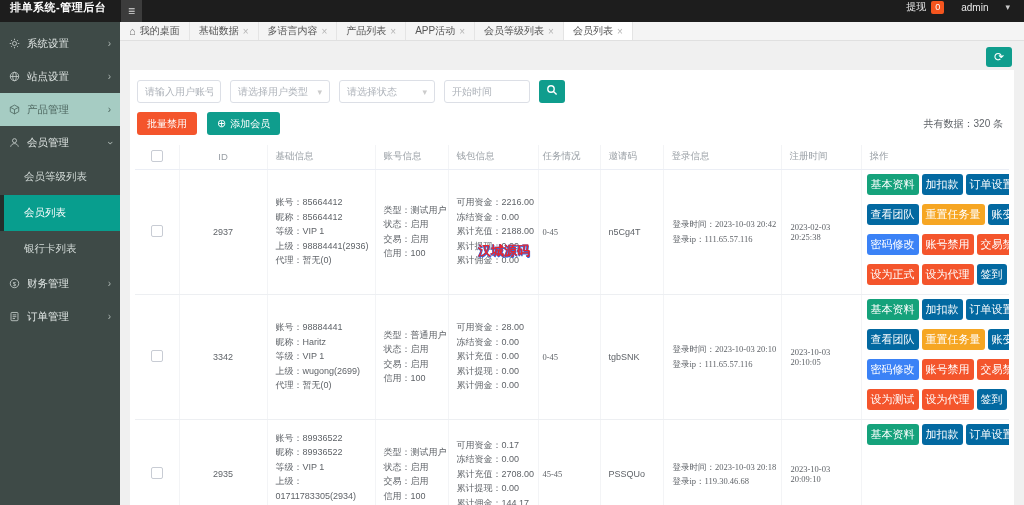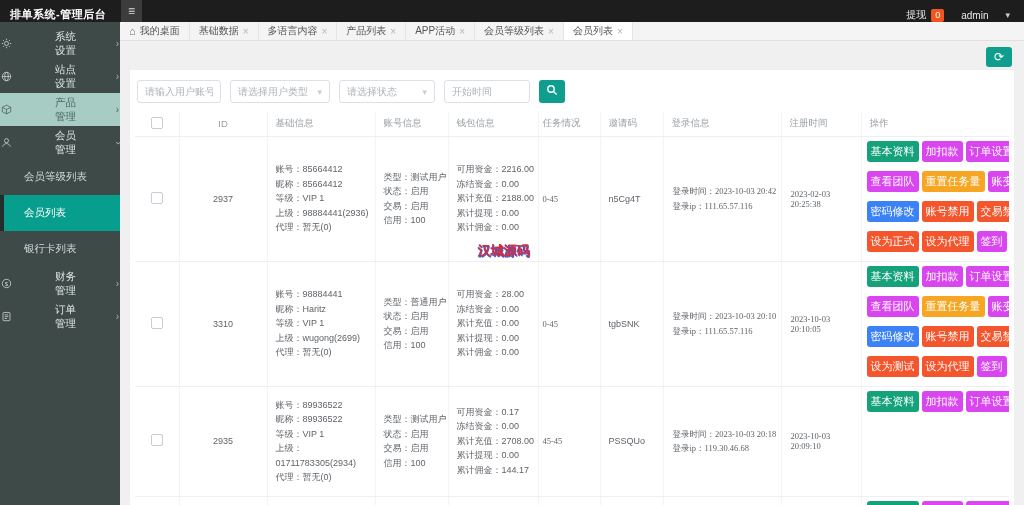--- a/index.html
+++ b/index.html
@@ -1,33 +1,33 @@
 <!DOCTYPE html>
 <html><head>
 <meta charset="utf-8">
 <style>
   * { margin:0; padding:0; box-sizing:border-box; }
   body { font-family:"Liberation Sans","DejaVu Sans",sans-serif; }
   .page { width:1024px; height:505px; position:relative; overflow:hidden; background:#f0f0f0; }
 
   
-  .topbar { height:22px; background:#1d1d1d; display:flex; align-items:flex-end; position:relative; }
+  .topbar { height:22px; background:#1d1d1d; display:flex; align-items:flex-start; position:relative; }
   .tb-title { color:#fff; font-weight:bold; font-size:11px; padding-left:10px; letter-spacing:.5px; }
   .hamb { position:absolute; left:121px; top:0; width:21px; height:22px; background:#3c3c3c; color:#ddd;
           display:flex; align-items:center; justify-content:center; font-size:12px; cursor:pointer; }
   .tb-right { margin-left:auto; display:flex; align-items:center; gap:5px; padding-right:14px; color:#e8e8e8; font-size:10px; }
   .badge { background:#f4551e; color:#fff; min-width:13px; height:13px; border-radius:2px; display:flex;
            align-items:center; justify-content:center; font-size:9px; padding:0 2px; }
   .admin { margin-left:12px; display:flex; align-items:center; gap:17px; cursor:pointer; }
   .caret { font-size:9px; color:#ccc; }
 
   
   .bodyrow { display:flex; height:483px; }
   .sidebar { width:120px; background:#3e4a47; flex-shrink:0; padding-top:5px; }
-  .side-item { height:33px; display:flex; align-items:center; color:#dfe5e3; font-size:10.5px; padding:0 1px; cursor:pointer;gap:36px; }
+  .side-item { height:33px; display:flex; align-items:center; color:#dfe5e3; font-size:10.5px; padding:0 9px; cursor:pointer; }
   .sicon { width:12px; height:12px; margin-right:6px; color:#c9d1ce; flex-shrink:0; }
   .sicon svg { display:block; }
   .slabel { flex:1; }
   .chev { color:#a9b3af; font-size:10px; line-height:1; }
   .chev.down { transform:rotate(90deg); }
   .side-item.hl { background:#a6ccc3; color:#4e6760; }
   .side-item.hl .sicon, .side-item.hl .chev { color:#4e6760; }
   .sub-item { height:36px; display:flex; align-items:center; color:#d2dad7; font-size:10.5px; padding-left:24px; cursor:pointer; }
   .sub-item.active { background:#089e8e; color:#fff; border-left:4px solid #232e2b; padding-left:20px; }
 
@@ -74,21 +74,21 @@
   td { border-bottom:1px solid #edeff2; border-right:1px solid #f3f4f6; vertical-align:middle; height:110px;
        overflow:hidden; font-size:9px; color:#5f6368; padding-left:8px; }
   th.c-check, td.c-check { text-align:center; padding-left:0; }
   td.c-id { text-align:center; padding-left:0; }
   .multiline { white-space:pre-line; line-height:14.5px; display:block; }
   td.c-small, th.c-small { font-size:8.5px; padding-left:4px;font-family:Liberation Serif, serif; }
   td.c-ops { vertical-align:top; padding:4px 1px 0 5px; }
   .opline { display:flex; gap:3px; margin-bottom:9px; }
   .op { height:21px; border:none; border-radius:3px; color:#fff; font-size:11px; padding:0 4px; cursor:pointer; white-space:nowrap; }
   .op.g { background:#15a27b; }
-  .op.b { background:#d946ef; }
+  .op.b { background:#0369a1; }
   .op.o { background:#f6a623; }
   .op.y { background:#3b82f6; }
   .op.r { background:#f4552c; }
   .cb { width:12px; height:12px; border:1px solid #c8ccd4; border-radius:2px; background:#fff; display:inline-block; cursor:pointer; }
 
   .watermark { position:absolute; left:478px; top:242px; font-size:13px; font-weight:bold; color:#e8262d;
                text-shadow:.5px .5px 0 #2a6ae9, -.5px -.5px 0 #2a6ae9; pointer-events:none; }
 </style>
 </head>
 <body>
@@ -226,20 +226,28 @@
             </div>
             <input class="inp time" placeholder="开始时间" style="">
             <button class="search-btn">
               <span><svg viewBox="0 0 12 12" width="12" height="12">
                     <circle cx="5" cy="5" r="3.2" fill="none" stroke="#fff" stroke-width="1.4"></circle>
                     <path d="M7.5 7.5L10.6 10.6" stroke="#fff" stroke-width="1.4"></path>
                   </svg></span>
             </button>
           </div>
 
+          <div class="actions">
+            <button class="btn btn-danger">批量禁用</button>
+            <button class="btn btn-teal">
+              <span class="addic">⊕</span>
+              <span>添加会员</span>
+            </button>
+            <span class="total">共有数据：320 条</span>
+          </div>
 
           <table>
             <colgroup>
               <col style="width:44px">
                 <col style="width:88px">
                 <col style="width:108px">
                 <col style="width:73px">
               <col style="width:90px">
                 <col style="width:62px">
                 <col style="width:63px">
@@ -312,21 +320,21 @@
                   <div class="opline">
                     <button class="op r">设为正式</button>
                     <button class="op r">设为代理</button>
                     <button class="op b">签到</button>
                   </div>
                 </td>
               </tr>
 
               <tr>
                 <td class="c-check"><span class="cb"></span></td>
-                <td class="c-id"><span>3310</span></td>
+                <td class="c-id"><span>3342</span></td>
                 <td>
                     <span class="multiline">账号：98884441
 昵称：Haritz
 等级：VIP 1
 上级：wugong(2699)
 代理：暂无(0)</span>
                   </td>
                 <td>
                     <span class="multiline">类型：普通用户
 状态：启用

